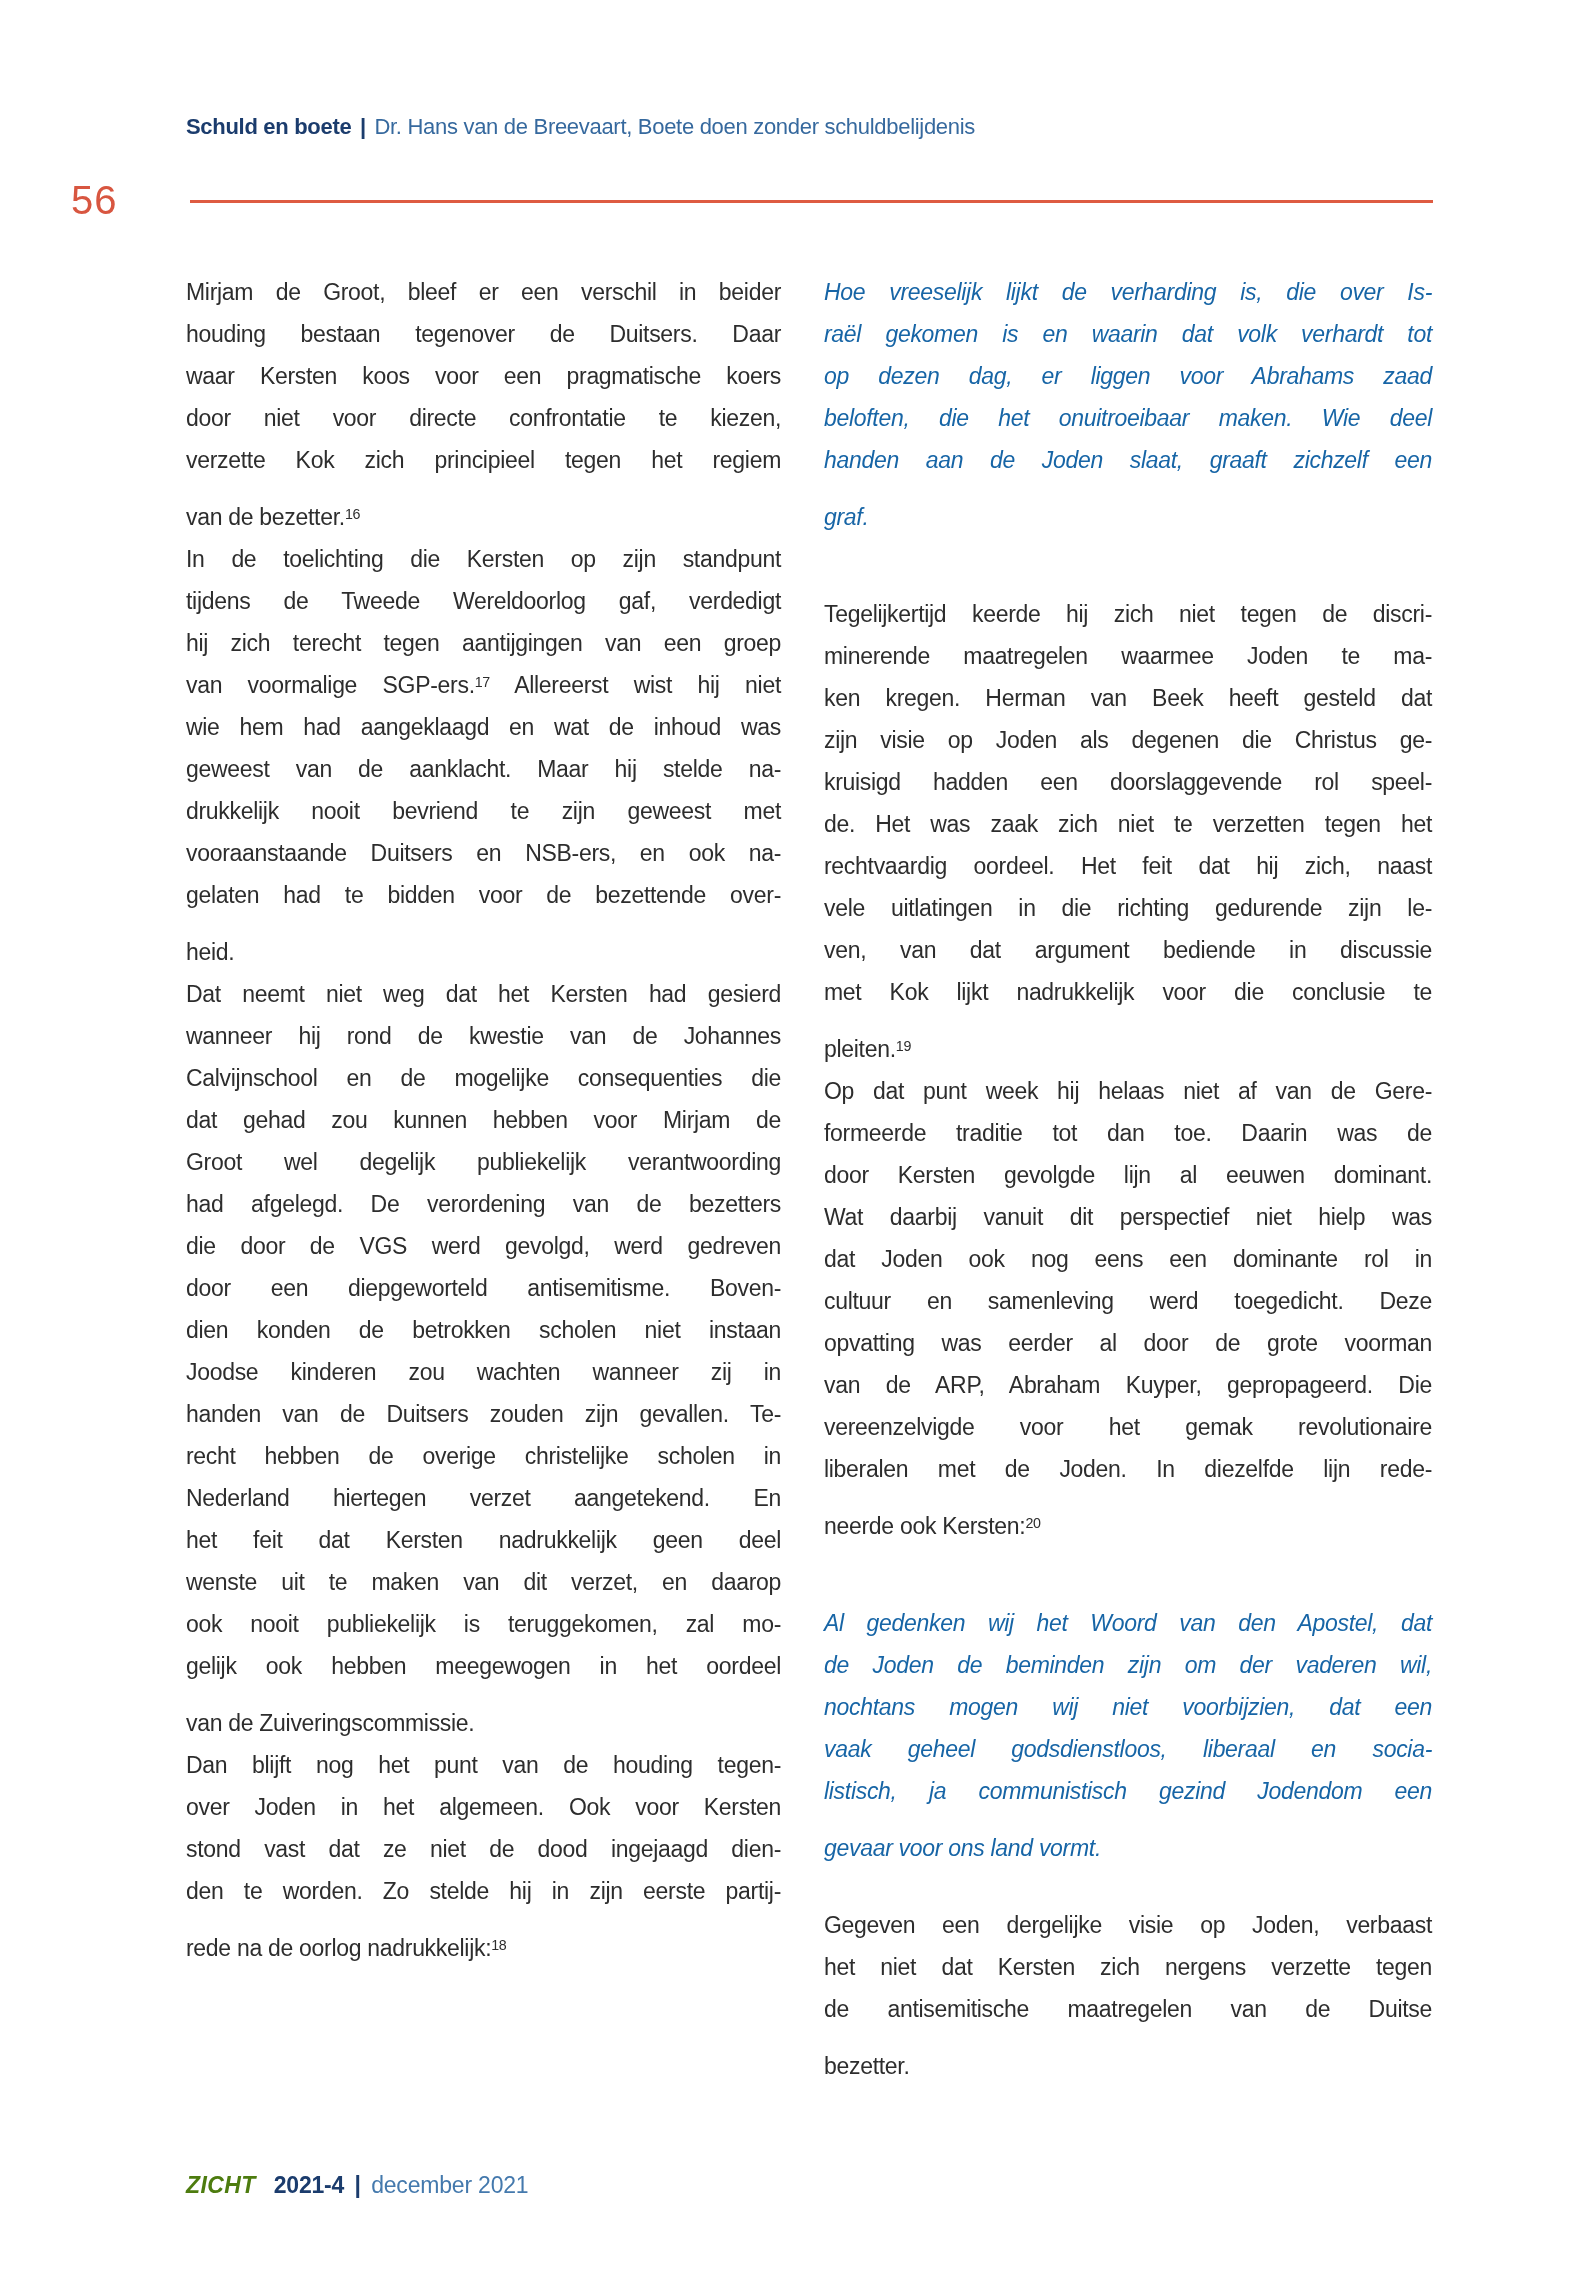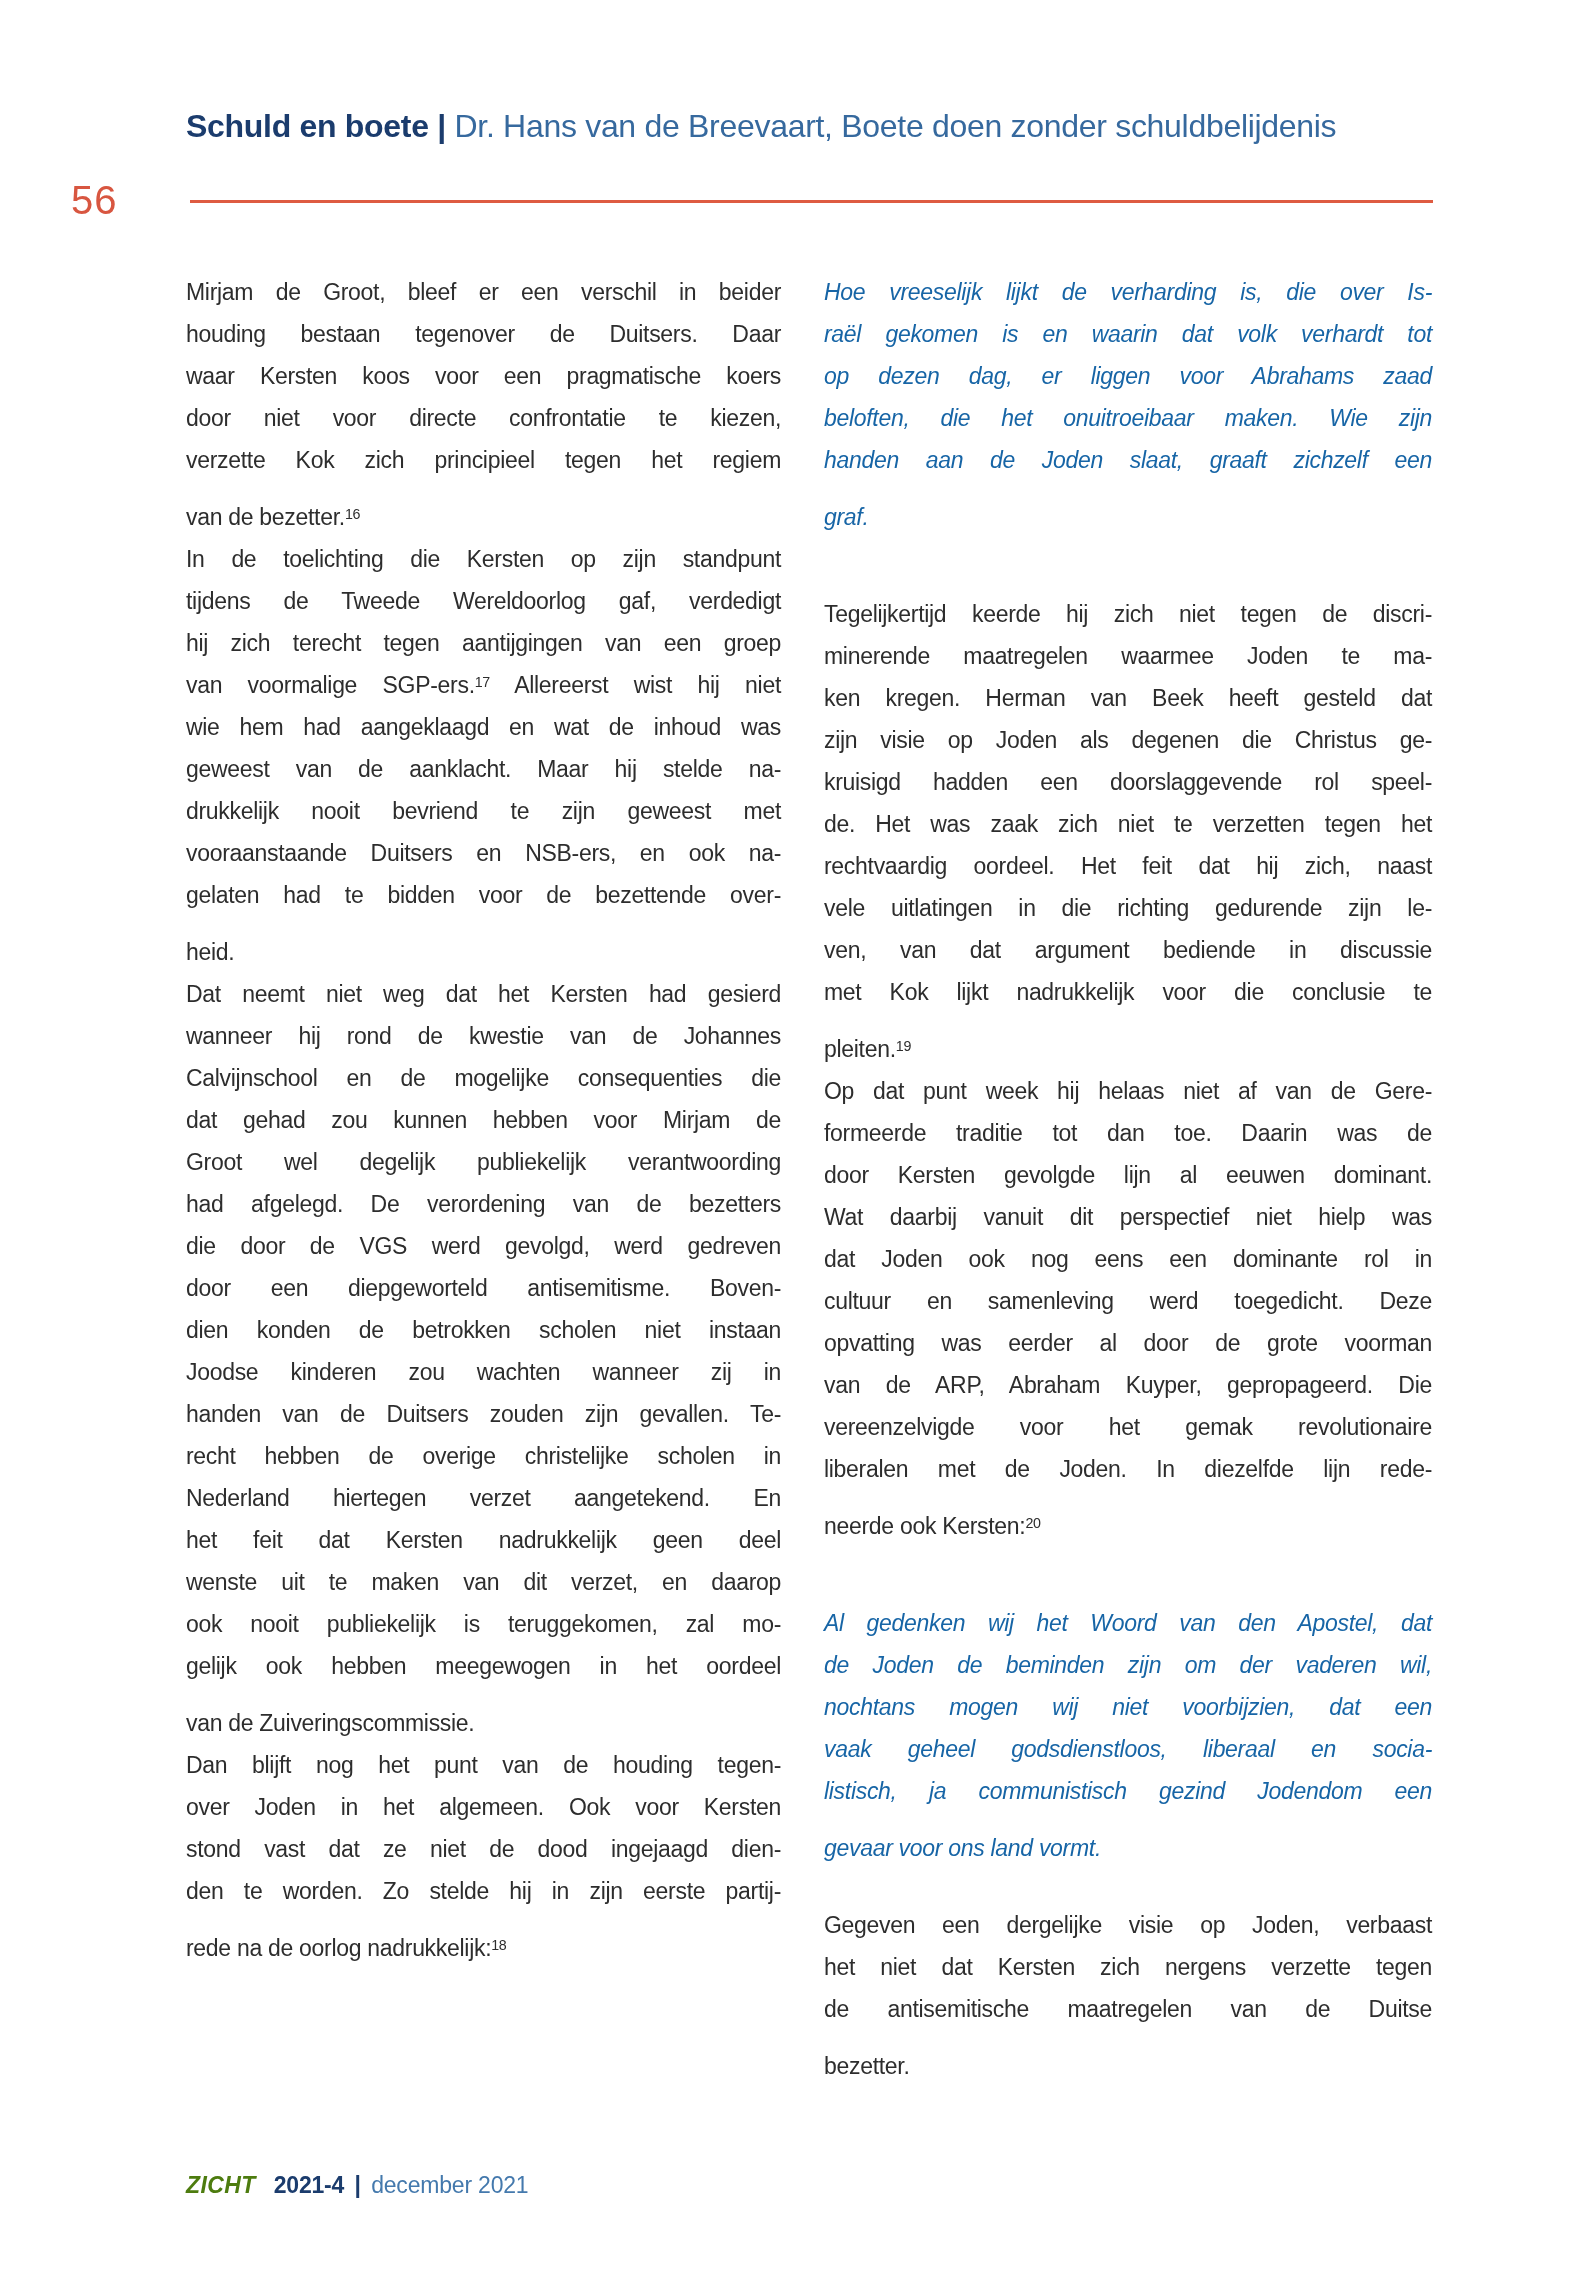--- a/index.html
+++ b/index.html
@@ -8,21 +8,21 @@
     width:1592px;
     height:2295px;
     background:#ffffff;
     font-family:"Liberation Sans", sans-serif;
     overflow:hidden;
   }
   .header{
     position:absolute;
     left:186px;
     top:112px;
-    font-size:32px;
+    font-size:22px;
     line-height:29px;
     white-space:nowrap;
     letter-spacing:-0.3px;
   }
   .header .sec{color:#1B3C6D;font-weight:bold;}
   .header .sep{color:#1B3C6D;font-weight:bold;margin:0 8.6px;}
   .header .art{color:#36699E;}
   .pagenum{
     position:absolute;
     left:71px;
@@ -136,21 +136,21 @@
         <div class="line">stond vast dat ze niet de dood ingejaagd dien-</div>
         <div class="line">den te worden. Zo stelde hij in zijn eerste partij-</div>
         <div class="line end">rede na de oorlog nadrukkelijk:<sup>18</sup></div>
       </div>
     </div>
   <div class="col right" id="col-right">
       <div class="para quote">
         <div class="line">Hoe vreeselijk lijkt de verharding is, die over Is-</div>
         <div class="line">raël gekomen is en waarin dat volk verhardt tot</div>
         <div class="line">op dezen dag, er liggen voor Abrahams zaad</div>
-        <div class="line">beloften, die het onuitroeibaar maken. Wie zijn</div>
+        <div class="line">beloften, die het onuitroeibaar maken. Wie deel</div>
         <div class="line">handen aan de Joden slaat, graaft zichzelf een</div>
         <div class="line end">graf.</div>
       </div>
       <div class="para body" style="margin-top: 55px;">
         <div class="line">Tegelijkertijd keerde hij zich niet tegen de discri-</div>
         <div class="line">minerende maatregelen waarmee Joden te ma-</div>
         <div class="line">ken kregen. Herman van Beek heeft gesteld dat</div>
         <div class="line">zijn visie op Joden als degenen die Christus ge-</div>
         <div class="line">kruisigd hadden een doorslaggevende rol speel-</div>
         <div class="line">de. Het was zaak zich niet te verzetten tegen het</div>

